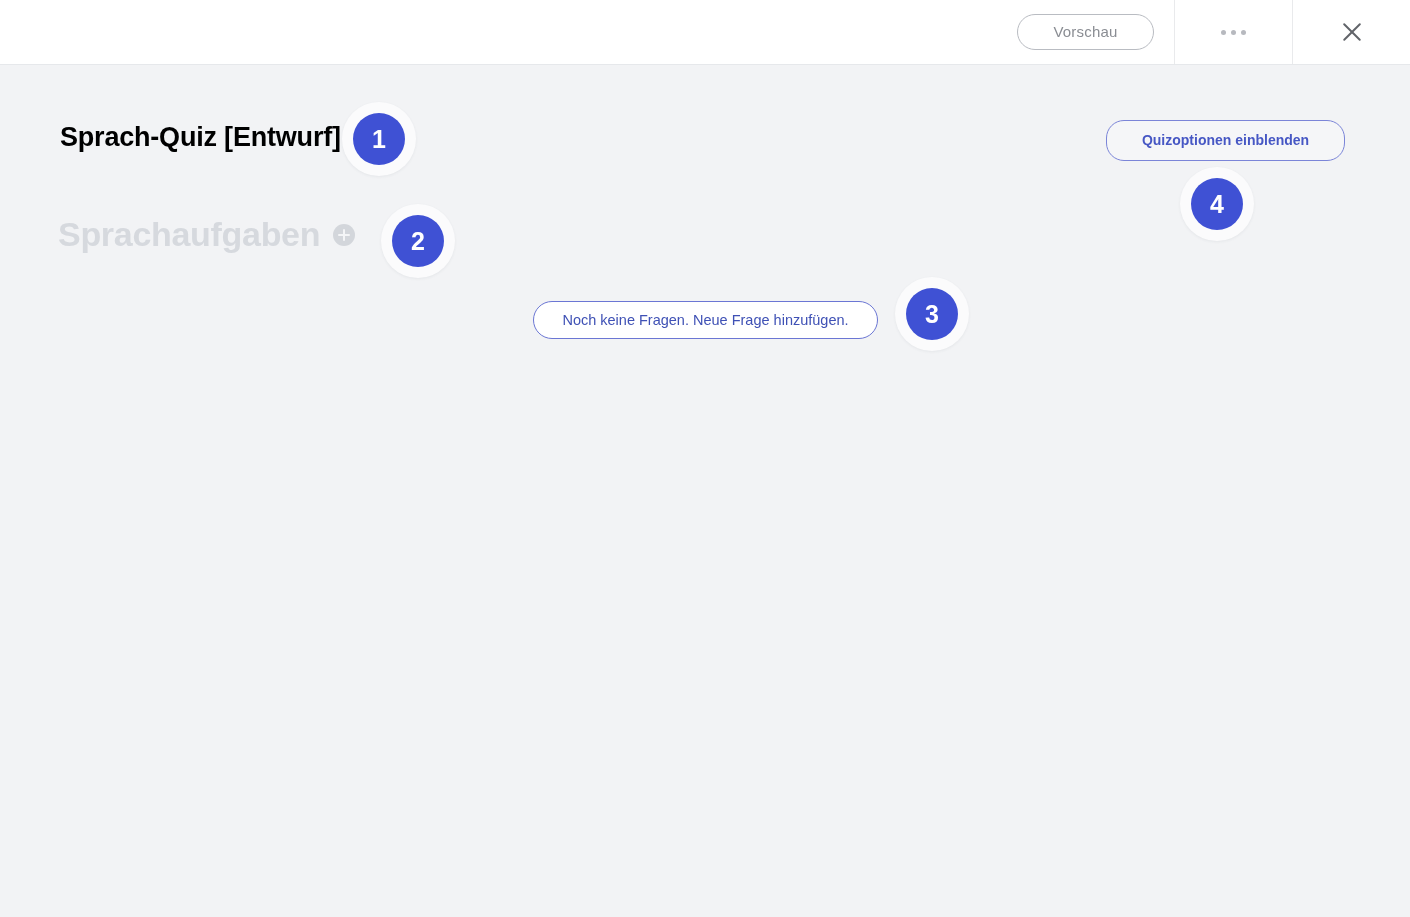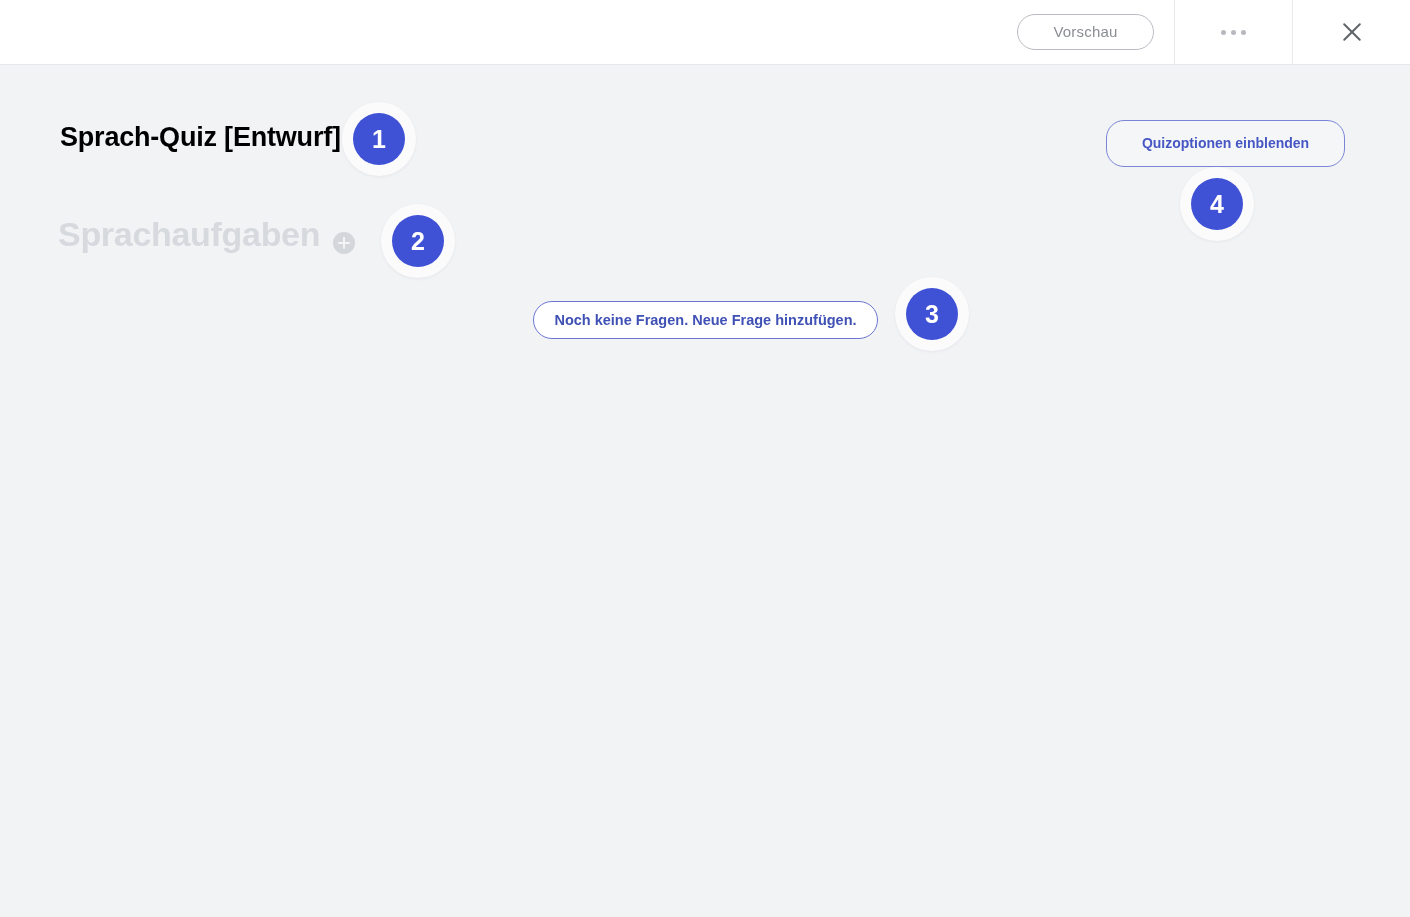--- a/index.html
+++ b/index.html
@@ -106,21 +106,21 @@
     letter-spacing: -0.2px;
     white-space: nowrap;
   }
 
   
   .section-heading {
     position: absolute;
     left: 58px;
     top: 150px;
     display: flex;
-    align-items: flex-end;
+    align-items: center;
     gap: 13px;
     white-space: nowrap;
   }
   .section-heading-text {
     font-size: 34px;
     font-weight: bold;
     color: #d6d9de;
     letter-spacing: -0.3px;
   }
   .plus-circle {
@@ -149,35 +149,35 @@
     position: absolute;
     left: 533px;
     top: 236px;
     width: 345px;
     height: 38px;
     border: 1px solid #6b76d4;
     border-radius: 19px;
     background: #ffffff;
     color: #3f51b5;
     font-size: 14.5px;
-    font-weight: bold;
+    font-weight: normal;
     line-height: 36px;
     text-align: center;
     cursor: pointer;
     padding: 0;
     font-family: "Liberation Sans", sans-serif;
   }
 
   
   .quiz-options-btn {
     position: absolute;
     left: 1106px;
     top: 55px;
     width: 239px;
-    height: 47px;
+    height: 41px;
     border: 1px solid #7b85d8;
     border-radius: 18px;
     background: #f5f6f8;
     color: #4657c4;
     font-size: 14px;
     font-weight: bold;
     line-height: 33px;
     text-align: center;
     cursor: pointer;
     padding: 0;

